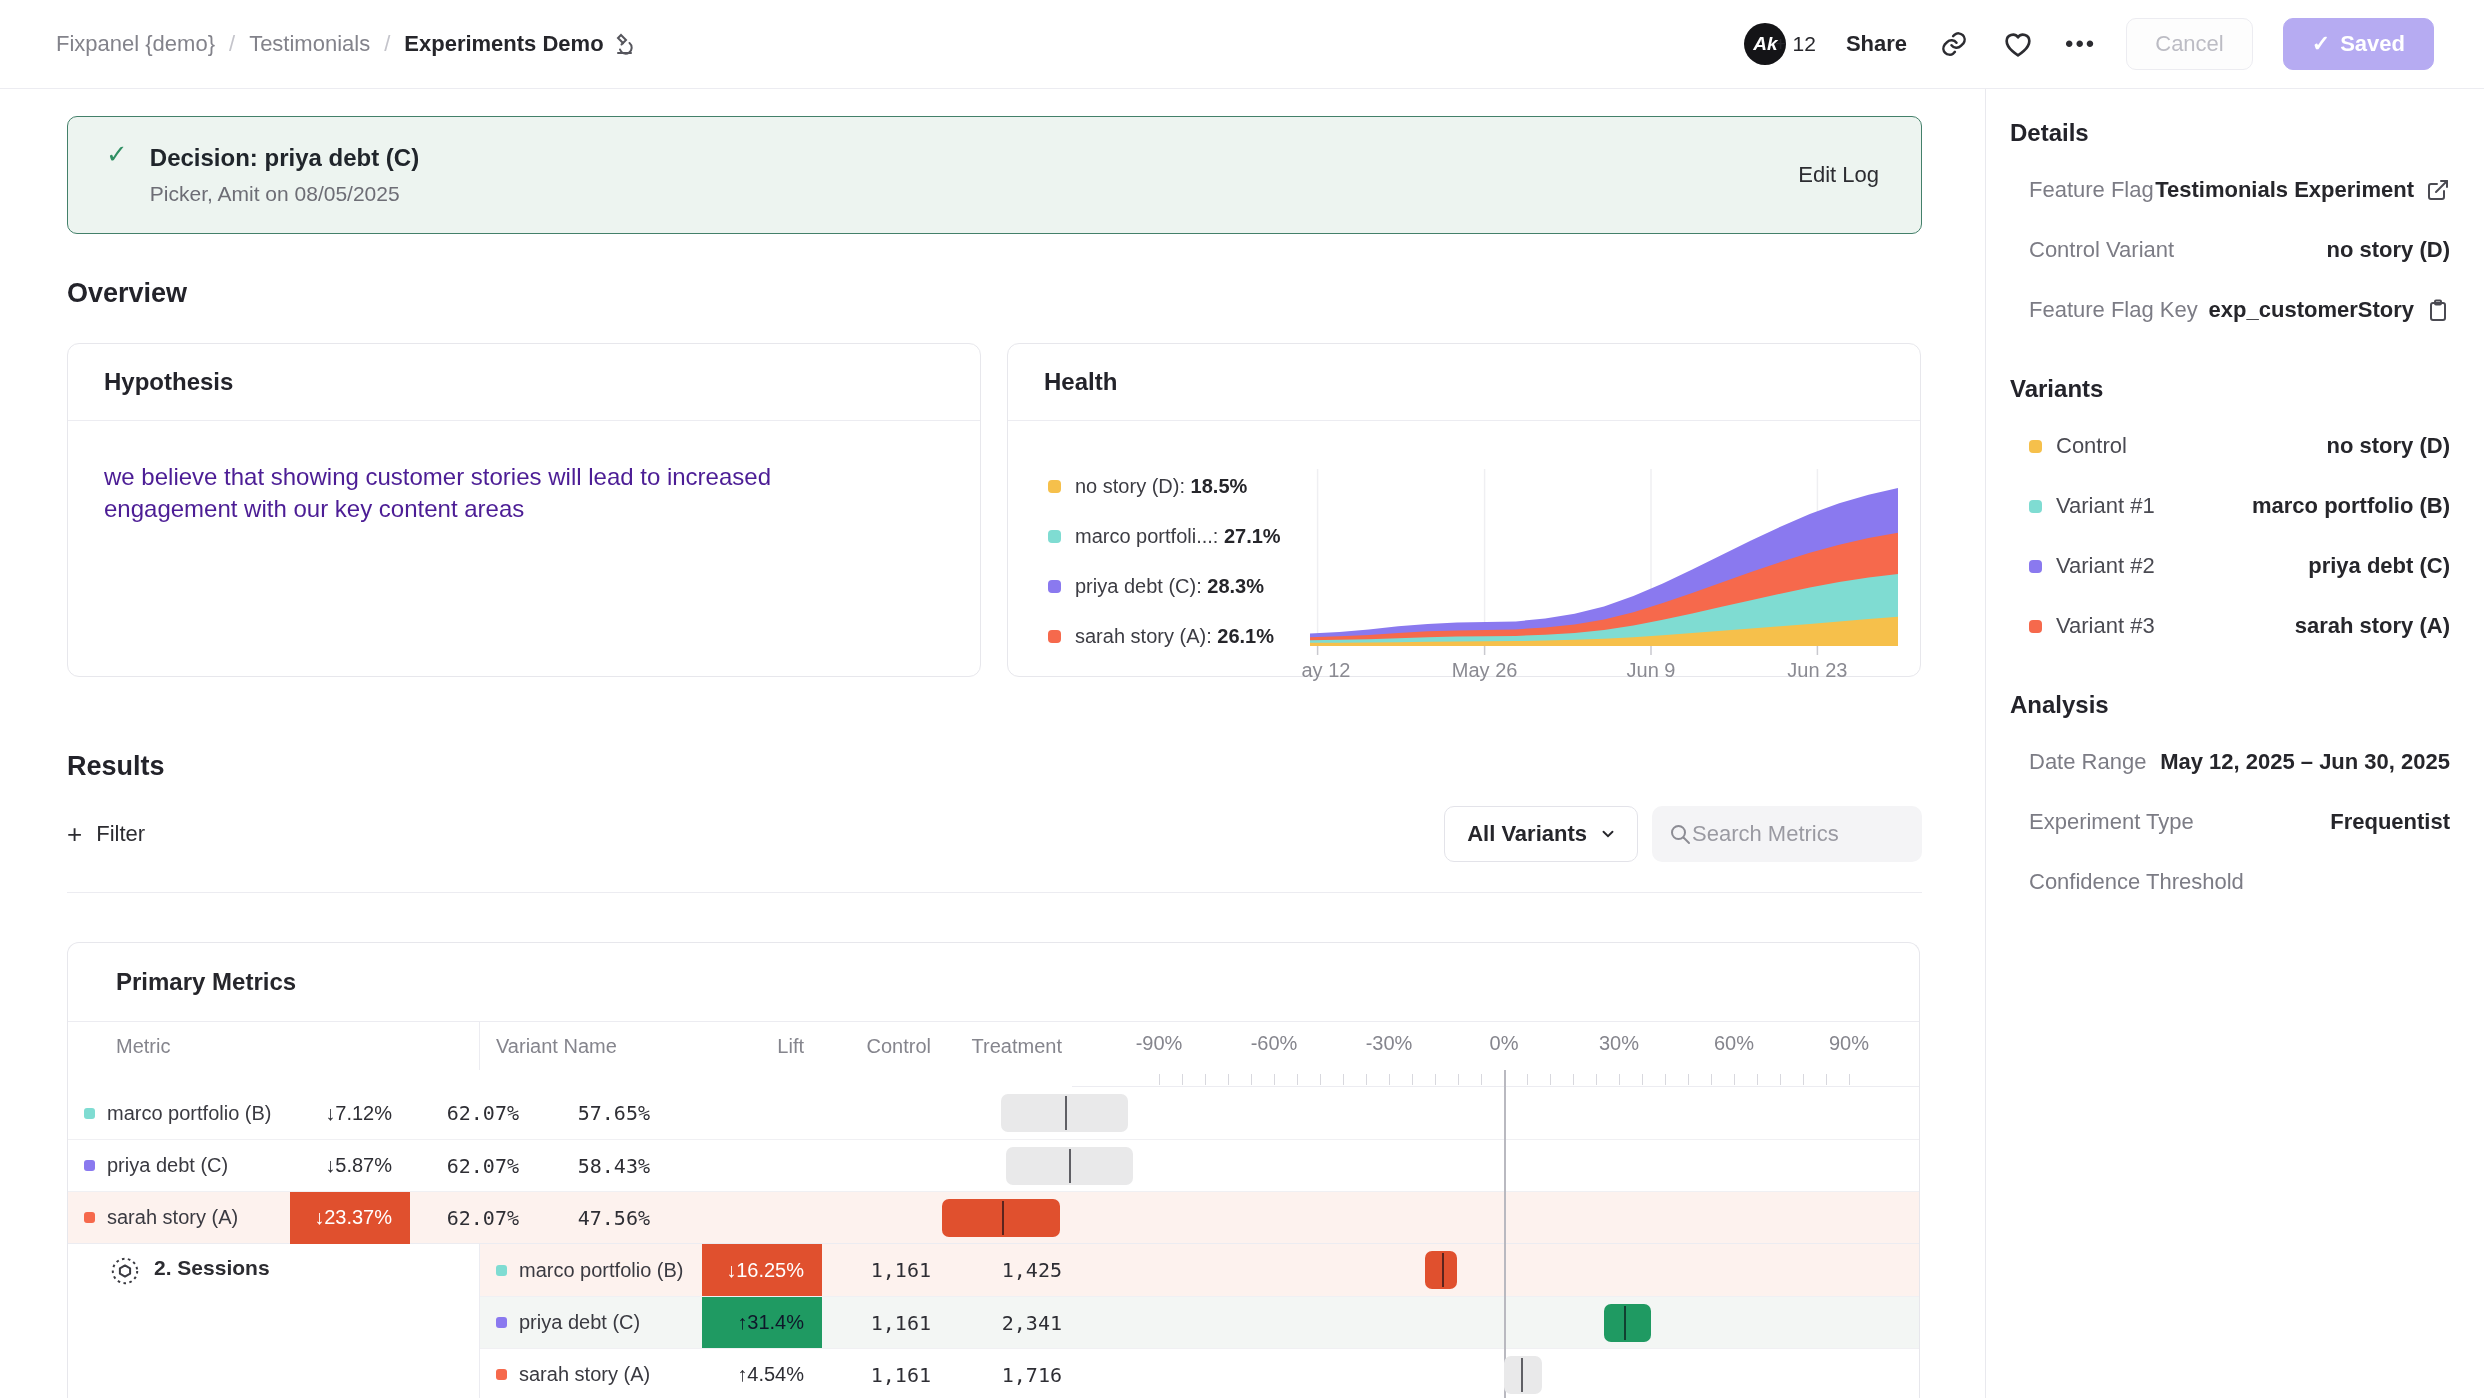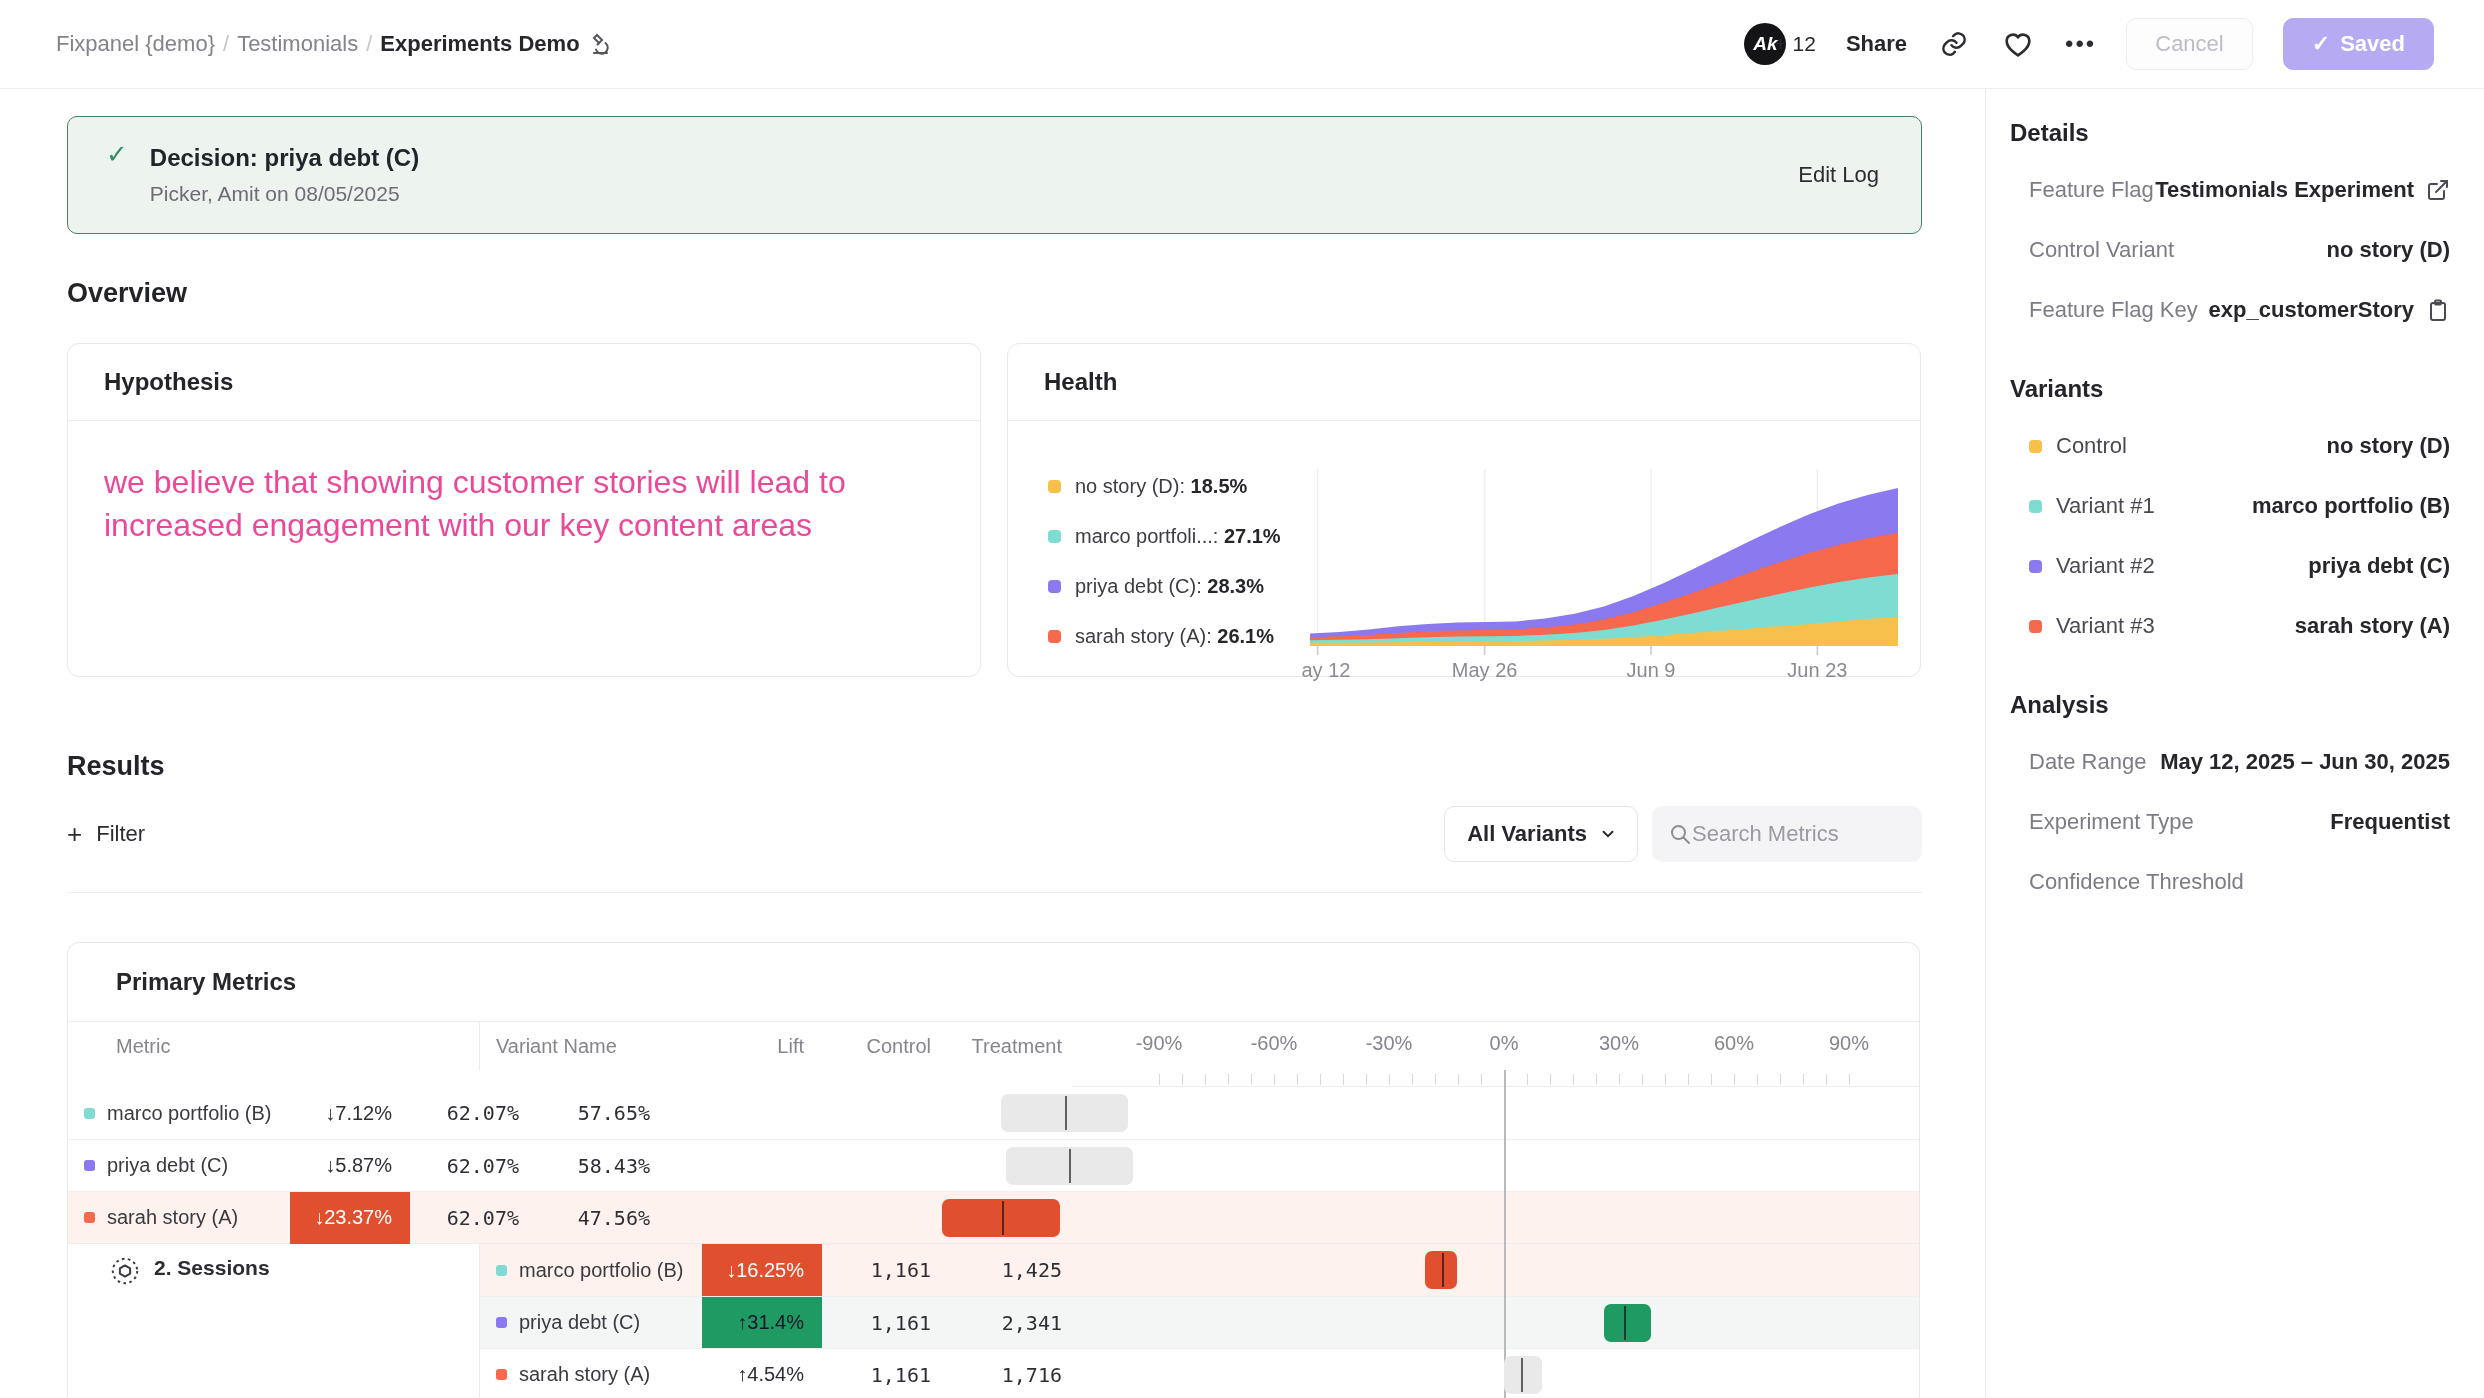--- a/index.html
+++ b/index.html
@@ -3,21 +3,21 @@
 <meta charset="utf-8">
 <style>
   * { margin:0; padding:0; box-sizing:border-box; }
   html,body { width:2484px; height:1398px; overflow:hidden; background:#fff;
     font-family:"Liberation Sans", sans-serif; color:#26262b; }
   .app { display:flex; flex-direction:column; height:100%; }
 
   
   .topbar { height:89px; flex:0 0 89px; border-bottom:1px solid #ececf1;
     display:flex; align-items:center; padding:0 50px 0 56px; }
-  .crumbs { display:flex; align-items:center; gap:8px; font-size:22px; color:#83838b; }
+  .crumbs { display:flex; align-items:center; gap:14px; font-size:22px; color:#83838b; }
   .crumbs .sep { color:#c4c4cb; }
   .crumbs .current { color:#26262b; font-weight:600; display:flex; align-items:center; gap:8px;}
   .topbar-right { margin-left:auto; display:flex; align-items:center; gap:30px;justify-content:space-between; }
   .avatar { width:42px; height:42px; border-radius:50%; background:#141417; color:#fff;
     display:flex; align-items:center; justify-content:center; font-weight:700; font-size:19px; font-style:italic;}
   .collab { font-size:21px; color:#26262b; margin-left:-20px;}
   .share { font-size:22px; font-weight:600; color:#26262b; cursor:pointer; }
   .iconbtn { width:34px; height:34px; display:flex; align-items:center; justify-content:center; cursor:pointer; color:#2c2c31;}
   .dots { font-size:24px; letter-spacing:2px; color:#2c2c31; }
   .btn { border-radius:10px; font-size:22px; padding:12px 28px; display:flex; align-items:center; gap:10px; cursor:pointer; }
@@ -34,21 +34,21 @@
   .banner-title { font-size:24px; font-weight:700; color:#20252b; margin-bottom:10px; }
   .banner-sub { font-size:21px; color:#6d6d75; }
   .editlog { margin-left:auto; font-size:22px; color:#2c2c31; cursor:pointer; }
 
   h2.section { font-size:27px; font-weight:700; margin:44px 0 34px 0; color:#23232a;}
 
   
   .cards { display:flex; gap:26px; }
   .card { width:914px; height:334px; border:1px solid #e7e7ec; border-radius:12px; background:#fff; }
   .card-hd { padding:24px 36px; font-size:24px; font-weight:700; border-bottom:1px solid #ececf1; color:#23232a;}
-  .hyp-body { padding:40px 36px; font-size:32px; line-height:1.35; color:#ec4899; max-width:860px;}
+  .hyp-body { padding:40px 36px; font-size:24px; line-height:1.35; color:#4c1d95; max-width:860px;}
 
   .health-body { display:flex; padding:30px 20px 0 40px; }
   .legend { width:292px; padding-top:24px; display:flex; flex-direction:column; gap:27px; }
   .legend-item { display:flex; align-items:center; gap:14px; font-size:20px; color:#3c3c43;}
   .swatch { width:13px; height:13px; border-radius:4px; flex:0 0 13px;}
   .legend-item b { color:#26262b; }
   .health-chart { flex:1; }
 
   
   .toolbar { display:flex; align-items:center; margin:10px 0 0 0; padding-bottom:30px; border-bottom:1px solid #ececf1;}

